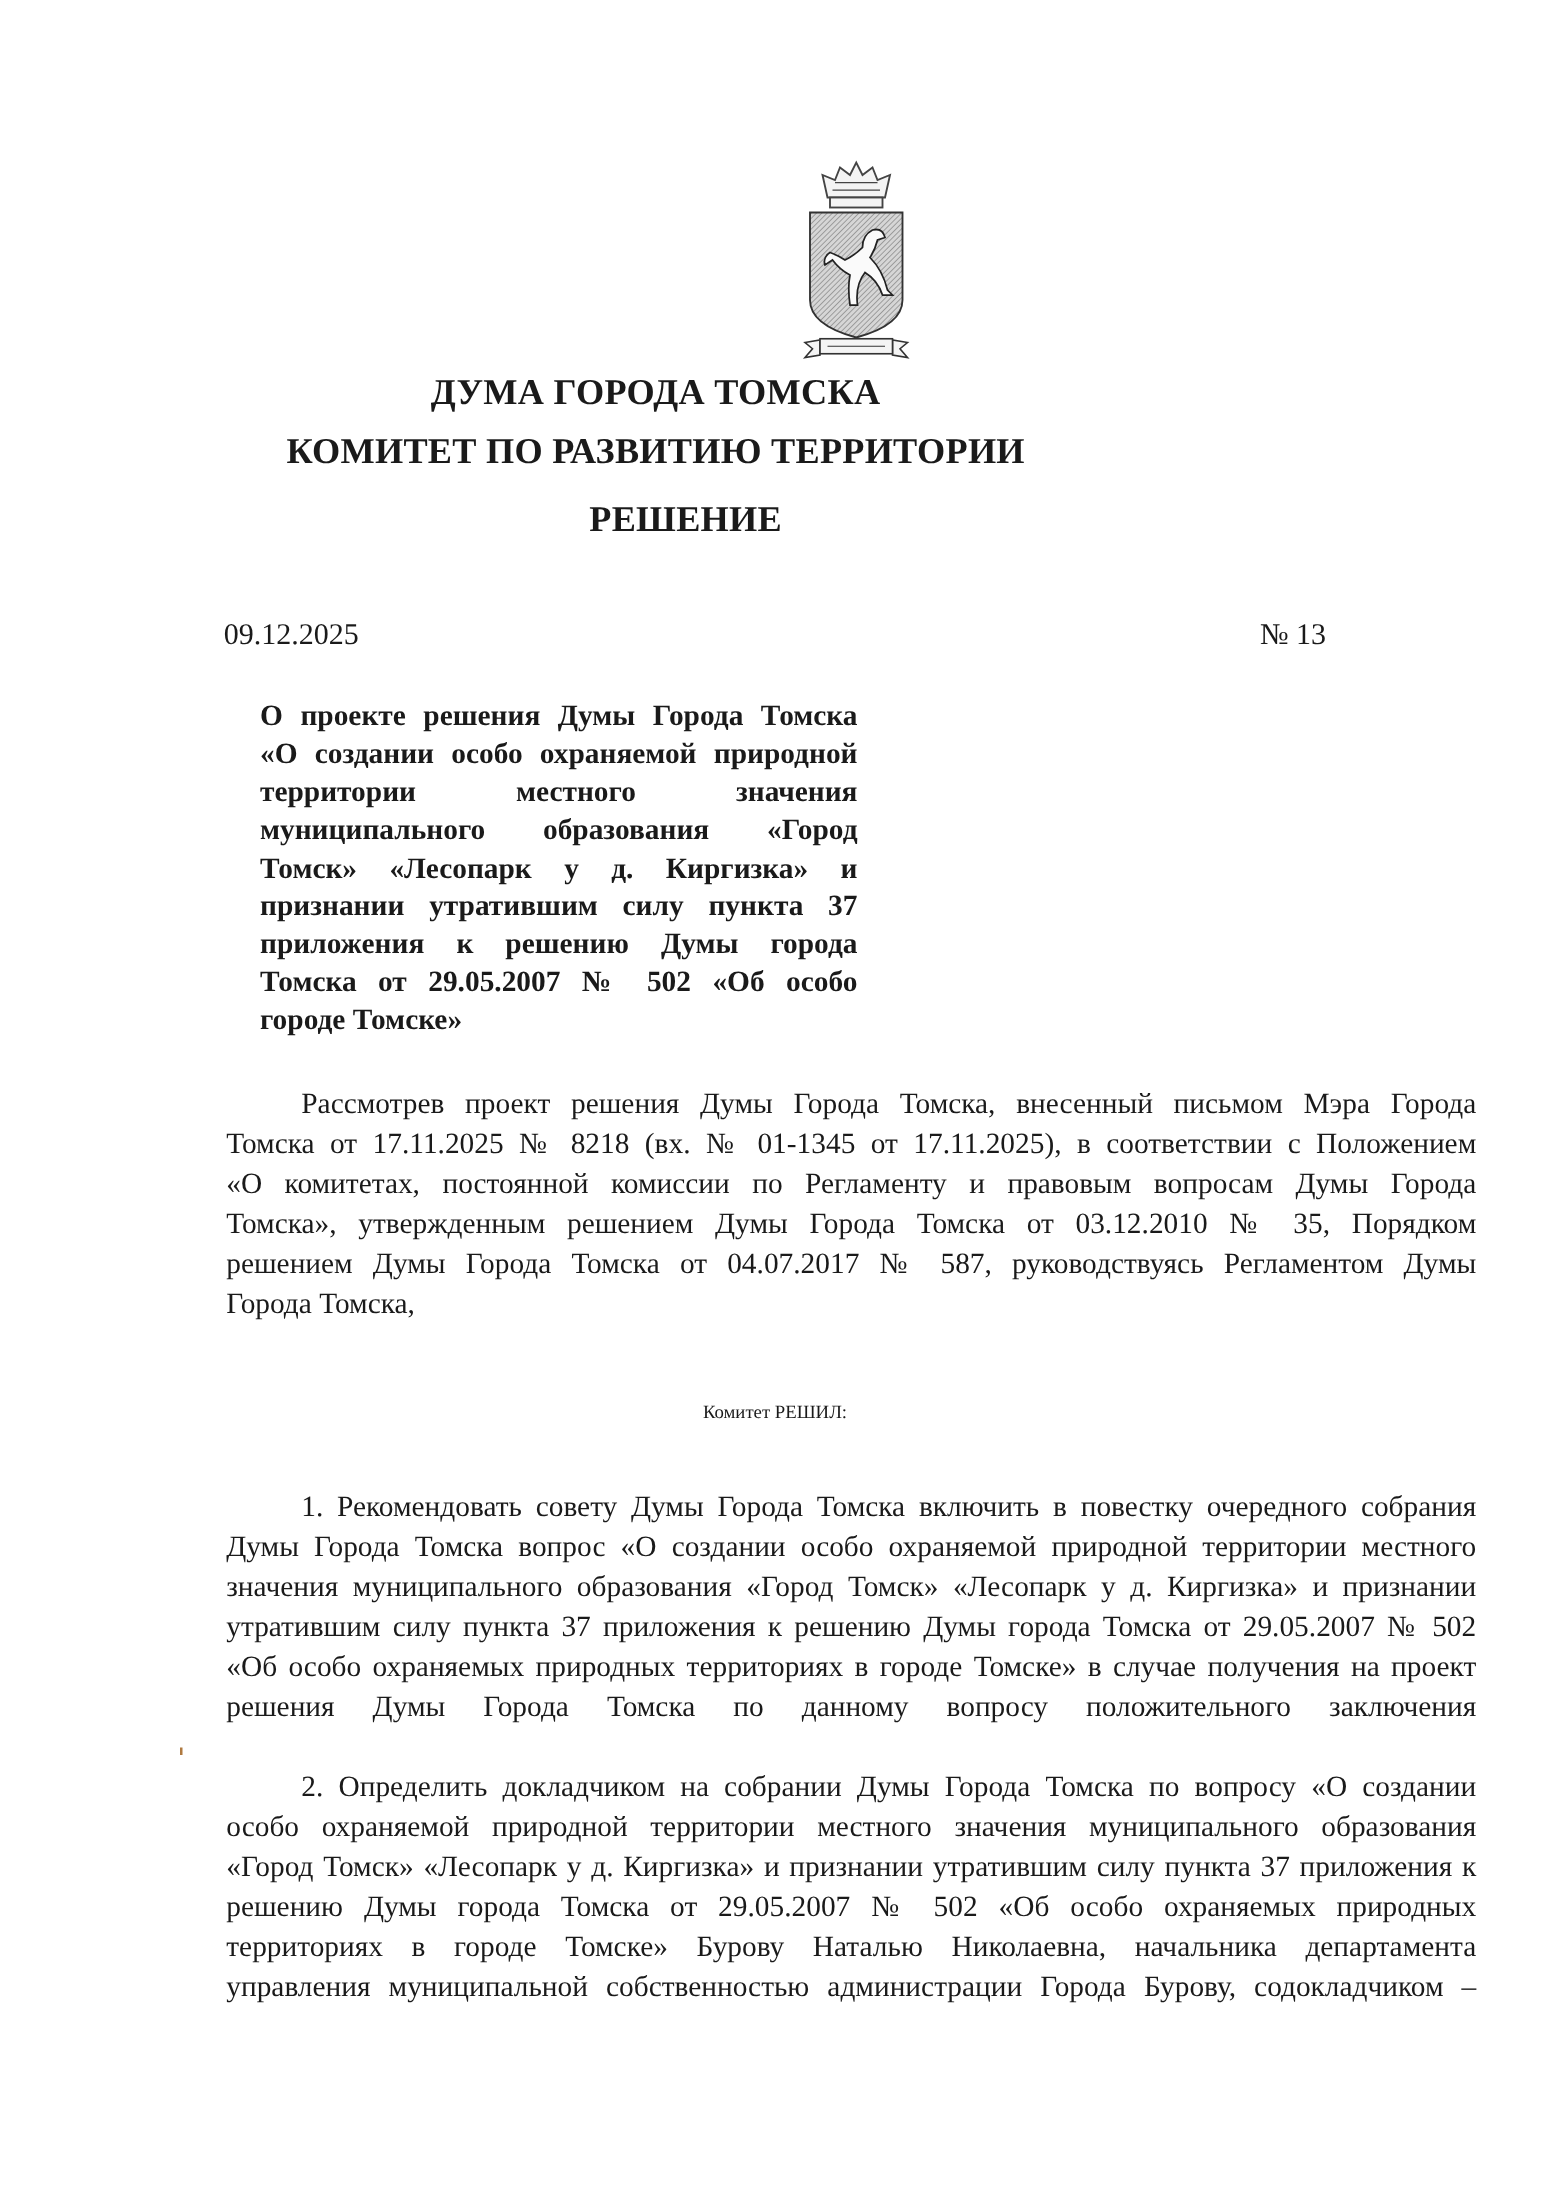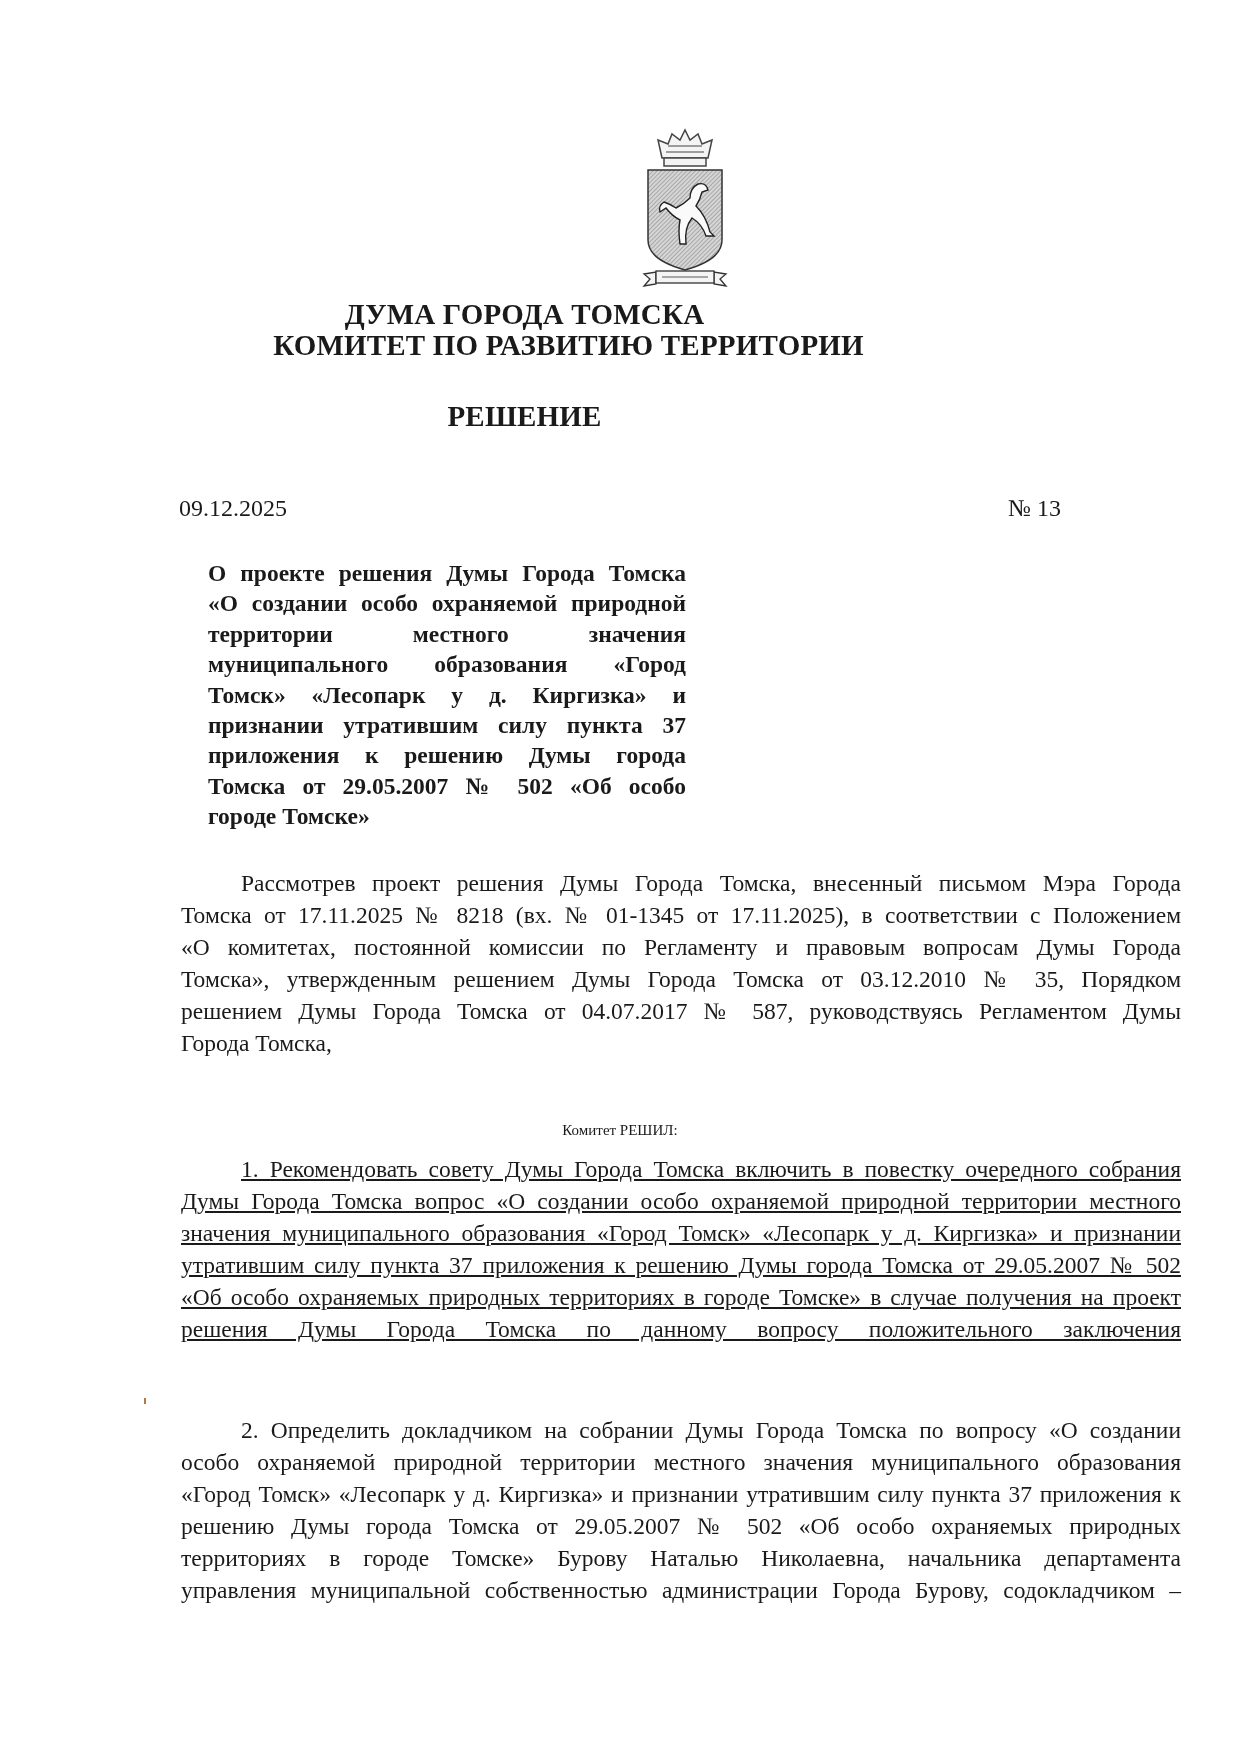--- a/index.html
+++ b/index.html
@@ -48,22 +48,22 @@
 
     <g fill="#f4f4f4" stroke="#333" stroke-width="1.3">
       <path d="M4 146 L16 144 L16 156 L4 158 L10 151 Z"></path>
       <path d="M86 146 L74 144 L74 156 L86 158 L80 151 Z"></path>
       <rect x="16" y="143" width="58" height="12"></rect>
       <line x1="22" y1="149" x2="68" y2="149" stroke-width="0.8"></line>
     </g>
   </svg>
 
   <div class="h1" style="top:298px;">ДУМА ГОРОДА ТОМСКА</div>
-  <div class="h1" style="top:329px;padding-left:44px;">КОМИТЕТ ПО РАЗВИТИЮ ТЕРРИТОРИИ</div>
-  <div class="h1" style="top:400px;">РЕШЕНИЕ</div>
+  <div class="h1" style="top:345px;">КОМИТЕТ ПО РАЗВИТИЮ ТЕРРИТОРИИ</div>
+  <div class="h1" style="top:400px;padding-left:24px;">РЕШЕНИЕ</div>
 
   <div class="date">09.12.2025</div>
   <div class="num">№ 13</div>
 
   <div class="subject">
     <span class="ln">О проекте решения Думы Города Томска</span>
     <span class="ln">«О создании особо охраняемой природной</span>
     <span class="ln">территории местного значения</span>
     <span class="ln">муниципального образования «Город</span>
     <span class="ln">Томск» «Лесопарк у д. Киргизка» и</span>
@@ -77,21 +77,21 @@
     <span class="ln indent">Рассмотрев проект решения Думы Города Томска, внесенный письмом Мэра Города</span>
     <span class="ln">Томска от 17.11.2025 № 8218 (вх. № 01-1345 от 17.11.2025), в соответствии с Положением</span>
     <span class="ln">«О комитетах, постоянной комиссии по Регламенту и правовым вопросам Думы Города</span>
     <span class="ln">Томска», утвержденным решением Думы Города Томска от 03.12.2010 № 35, Порядком</span>
     <span class="ln">решением Думы Города Томска от 04.07.2017 № 587, руководствуясь Регламентом Думы</span>
     <span class="ln last">Города Томска,</span>
   </div>
 
   <div class="decided">Комитет РЕШИЛ:</div>
 
-  <div class="para" style="top:1153px;text-decoration:underline;">
+  <div class="para" style="top:1190px;">
     <span class="ln indent">1. Рекомендовать совету Думы Города Томска включить в повестку очередного собрания</span>
     <span class="ln">Думы Города Томска вопрос «О создании особо охраняемой природной территории местного</span>
     <span class="ln">значения муниципального образования «Город Томск» «Лесопарк у д. Киргизка» и признании</span>
     <span class="ln">утратившим силу пункта 37 приложения к решению Думы города Томска от 29.05.2007 № 502</span>
     <span class="ln">«Об особо охраняемых природных территориях в городе Томске» в случае получения на проект</span>
     <span class="ln">решения Думы Города Томска по данному вопросу положительного заключения</span>
   </div>
 
   <div class="para" style="top:1414px;">
     <span class="ln indent">2. Определить докладчиком на собрании Думы Города Томска по вопросу «О создании</span>

